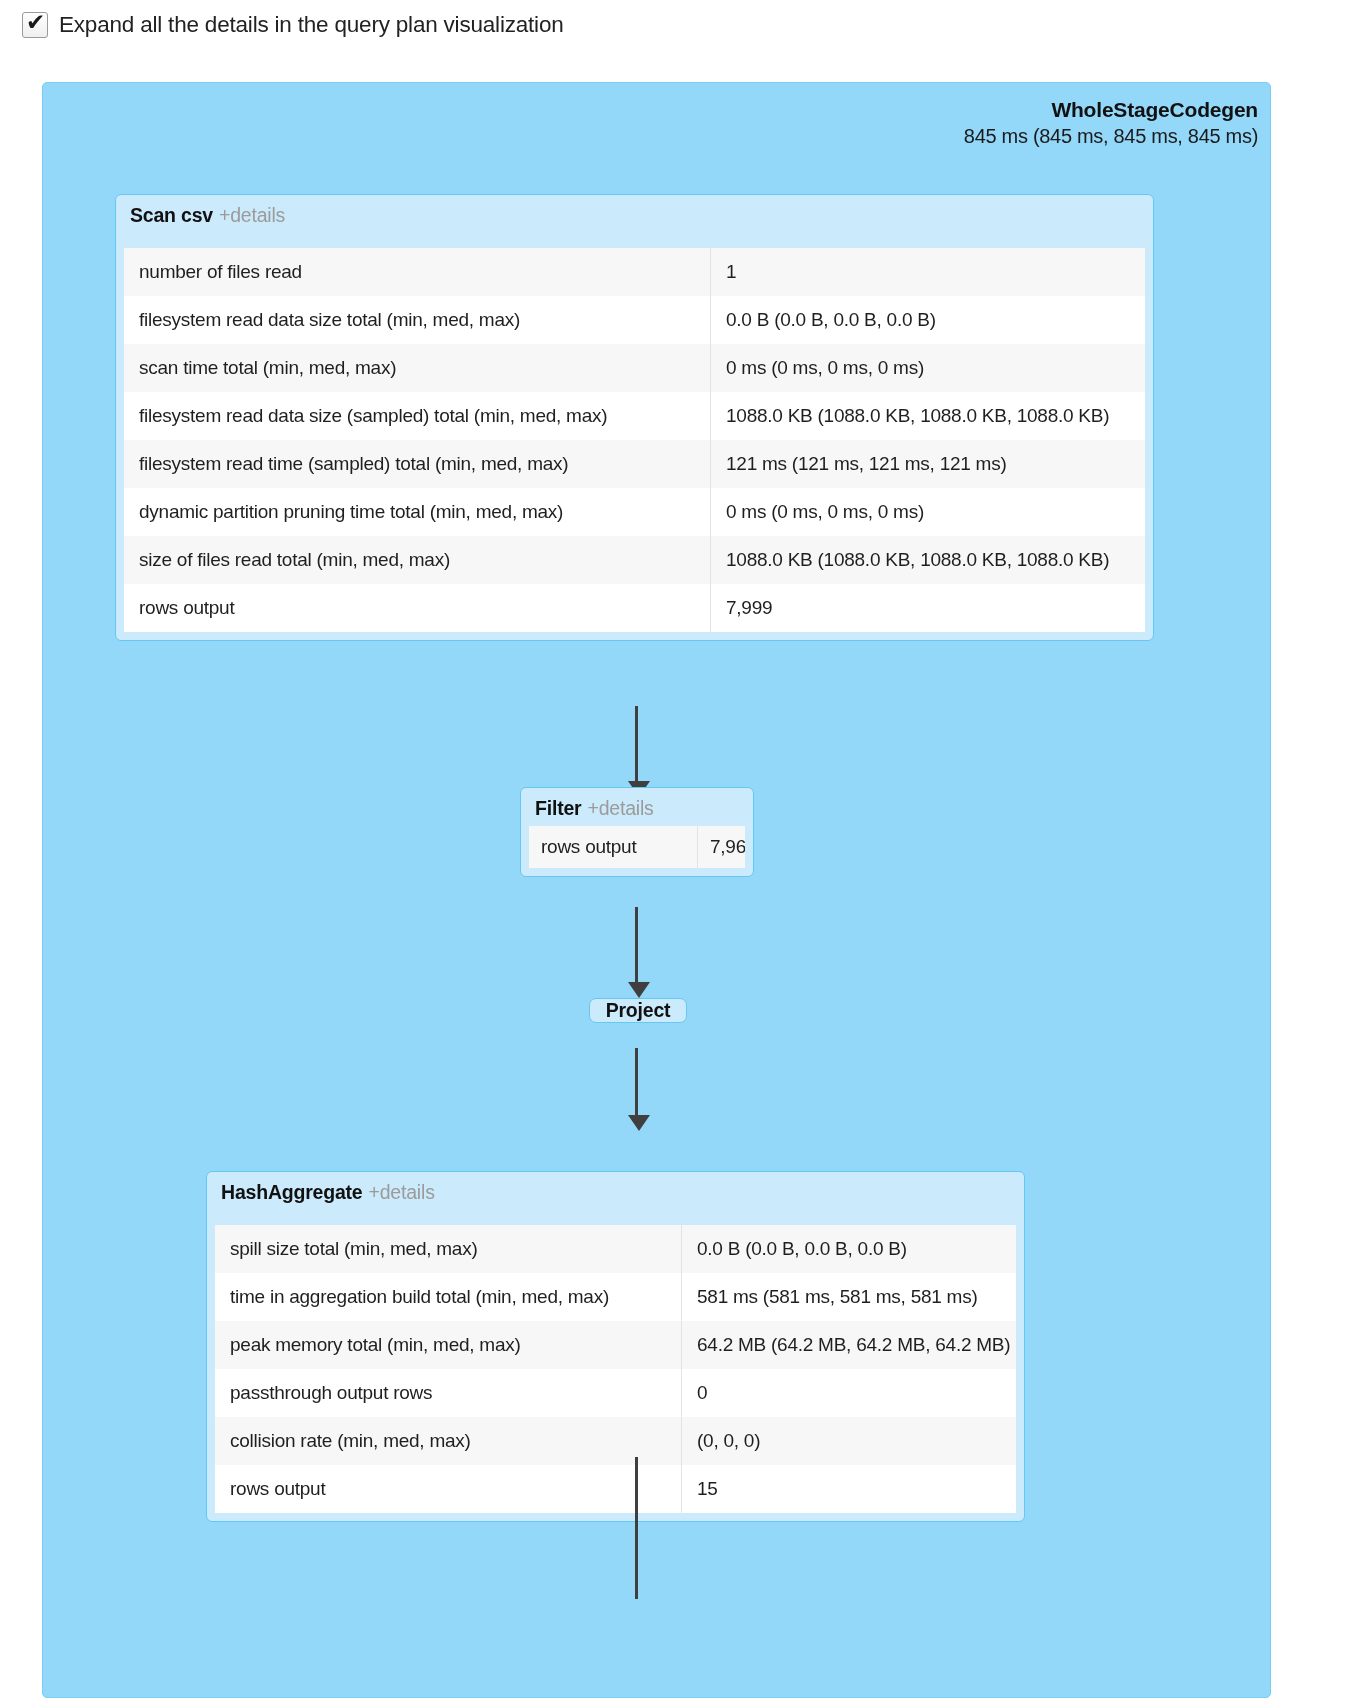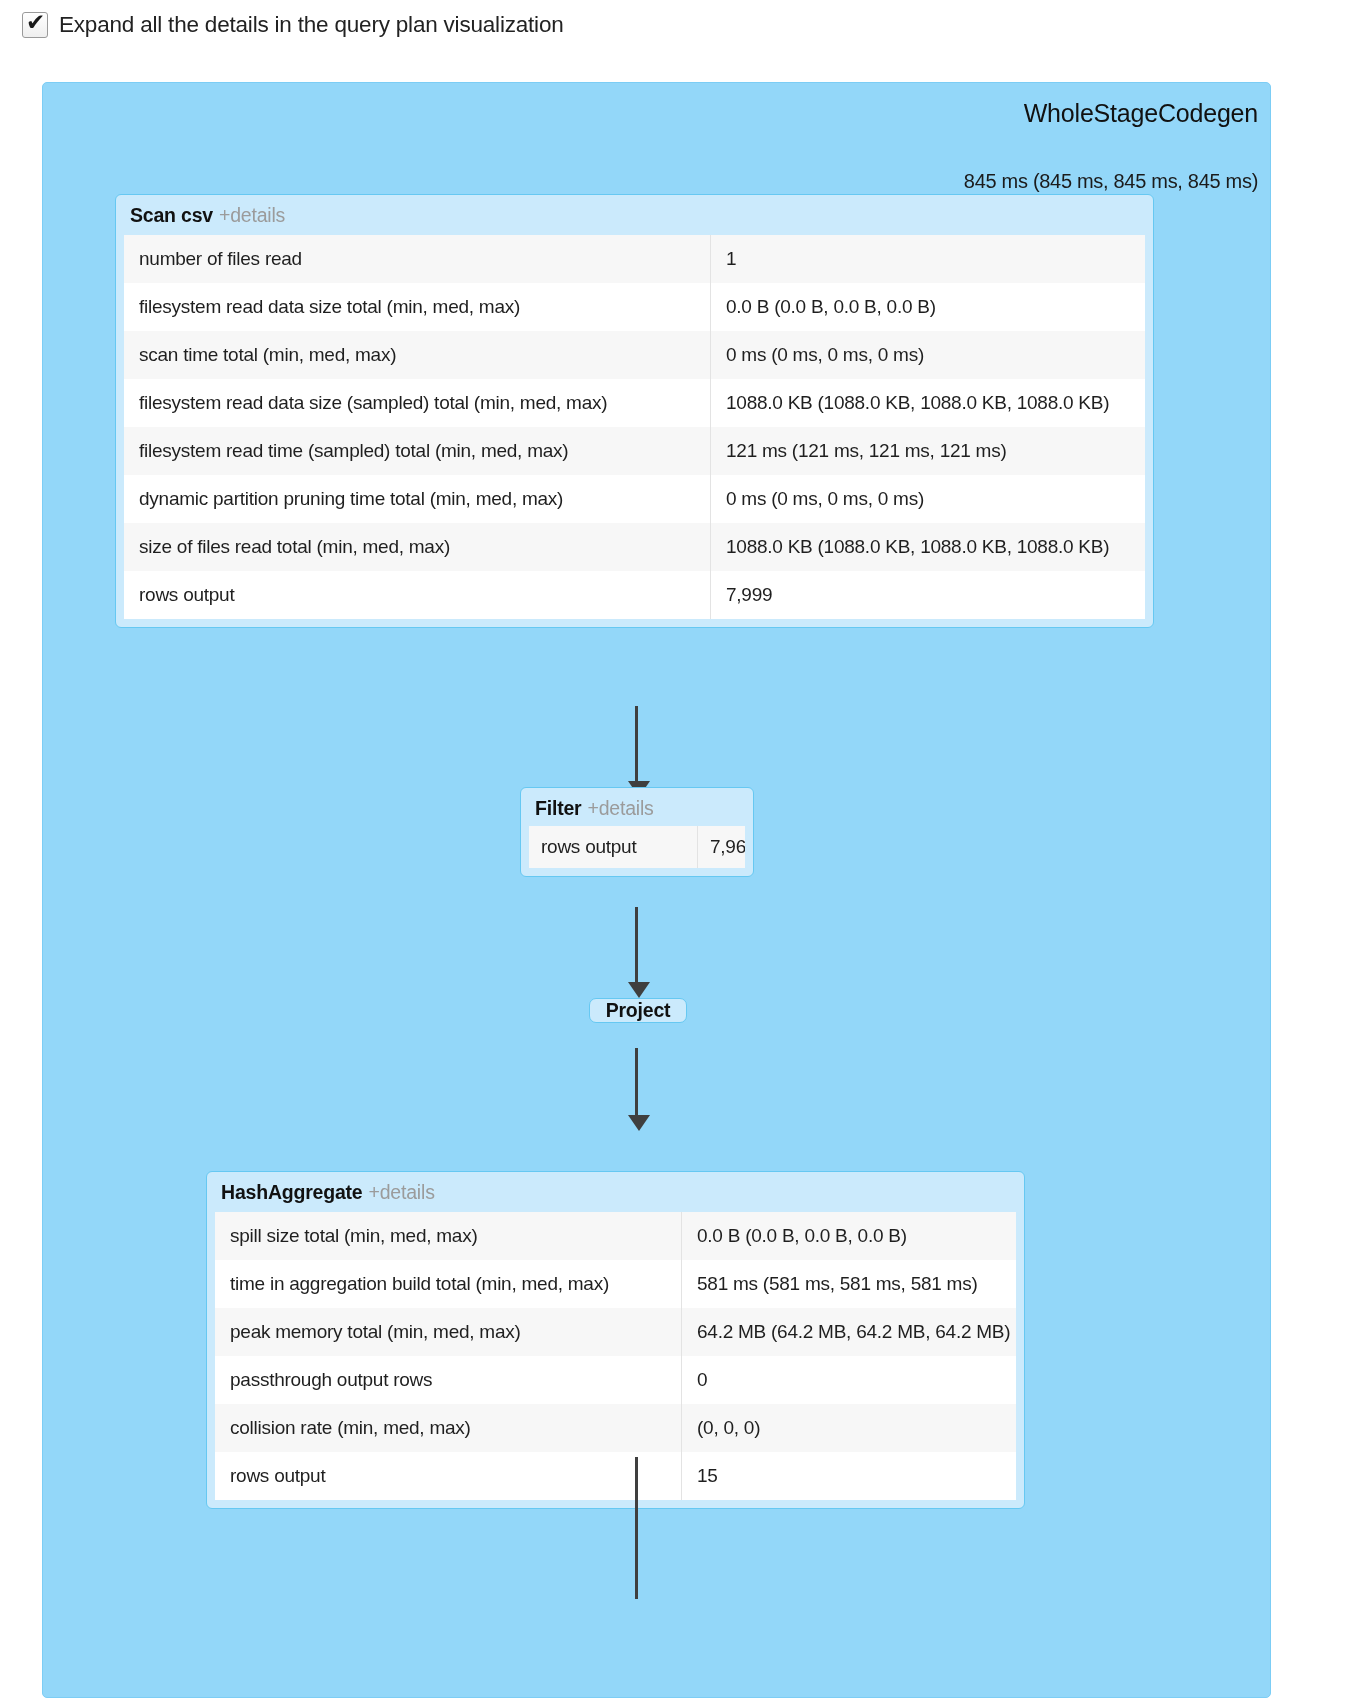--- a/index.html
+++ b/index.html
@@ -65,45 +65,44 @@
     box-sizing: border-box;
   }
   .codegen-header {
     position: absolute;
     right: 12px;
     top: 14px;
     text-align: right;
     line-height: 1.28;
   }
   .codegen-title {
-    font-size: 25px;
-    font-weight: normal;
+    font-size: 21px;
+    font-weight: bold;
     color: #111;
     letter-spacing: -0.2px;
   }
   .codegen-sub {
     font-size: 20px;
     color: #1b1b1b;
     letter-spacing: -0.3px;
-    margin-top: 40px;
   }
 
   
   .node {
     position: absolute;
     background: #cbeafc;
     border: 1px solid #66c8f2;
     border-radius: 6px;
     box-sizing: border-box;
     padding: 8px 8px 8px 8px;
   }
   .node-title {
     font-size: 19.5px;
     color: #111;
-    padding: 1px 4px 8px 6px;
+    padding: 1px 4px 21px 6px;
     letter-spacing: -0.2px;
     white-space: nowrap;
   }
   .node-title .name { font-weight: bold; }
   .node-title .details { color: #9b9b9b; font-weight: normal; margin-left: 6px; }
 
   table.metrics {
     border-collapse: collapse;
     width: 100%;
     background: #e5e5e5;

